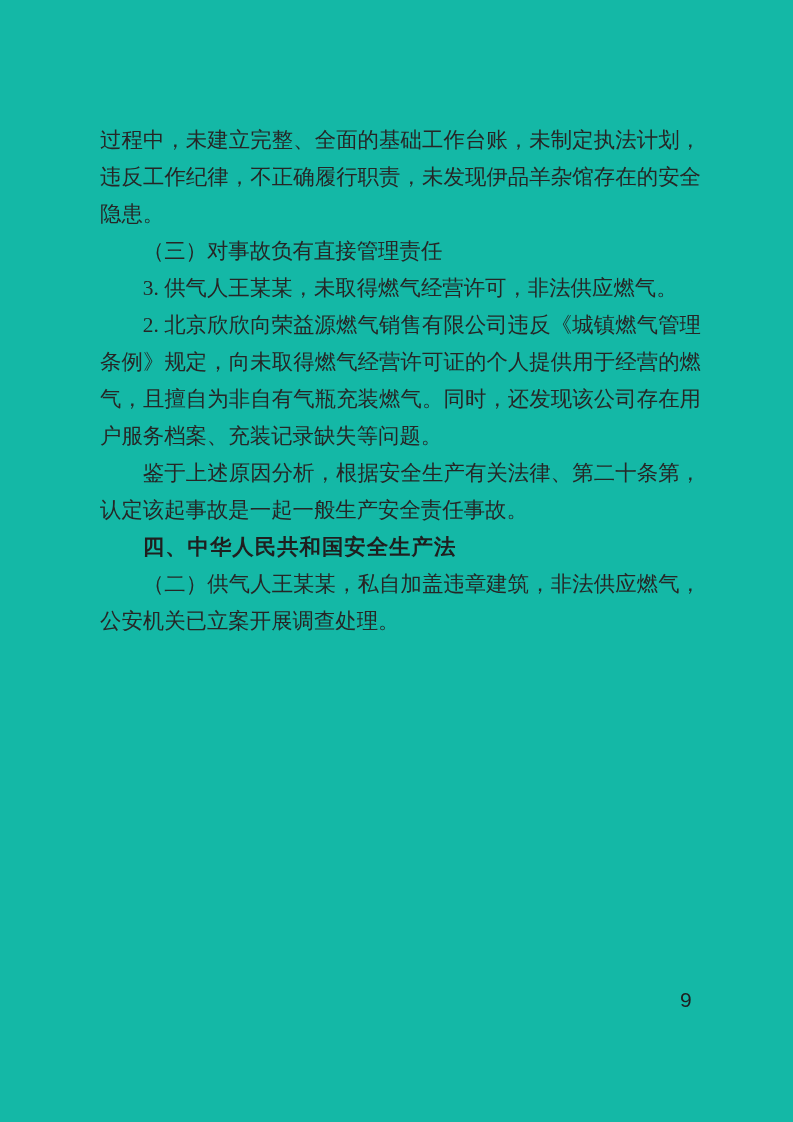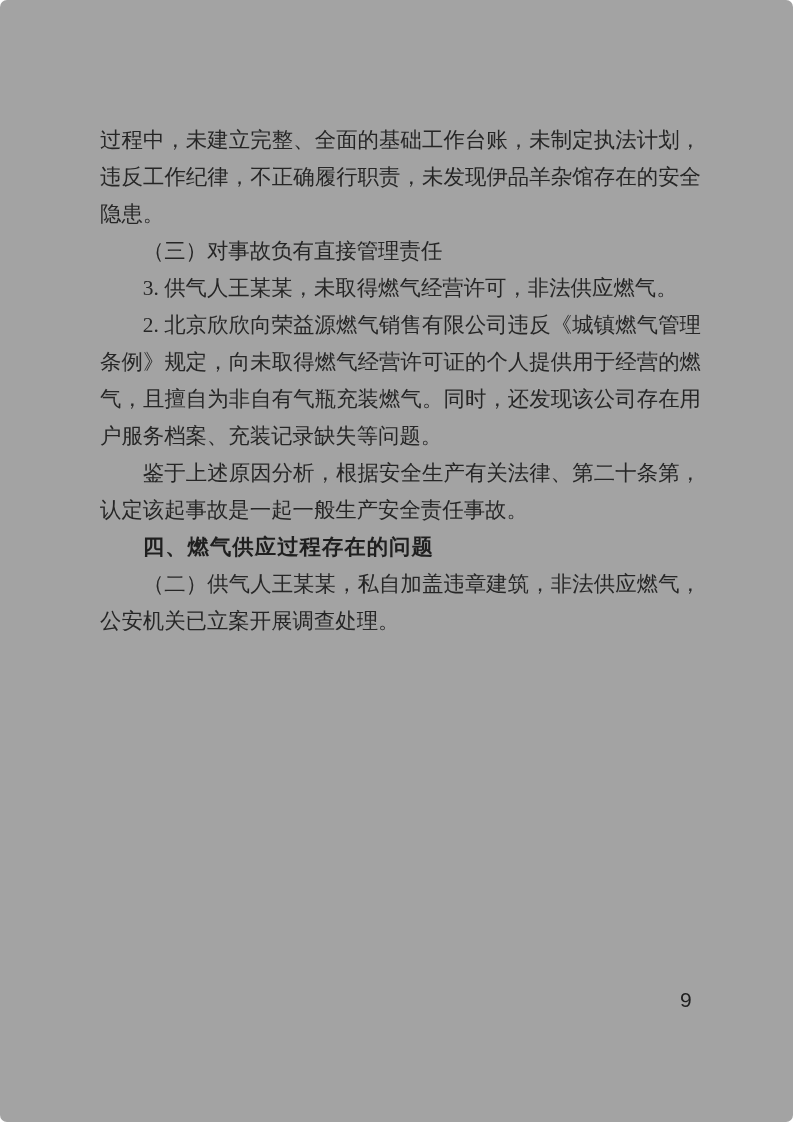--- a/index.html
+++ b/index.html
@@ -4,24 +4,23 @@
 <style>
   html, body {
     margin: 0;
     padding: 0;
     background: #ffffff;
   }
   .page {
     position: relative;
     width: 793px;
     height: 1122px;
-    background: #a3a3a3;
+    background: #14b8a6;
     overflow: hidden;
     font-family: "Liberation Serif", "DejaVu Serif", serif;
-    border-radius: 7px;
   }
   .content {
     position: absolute;
     left: 100px;
     top: 122px;
     width: 601px;
     color: #262626;
     font-size: 21.4px;
     line-height: 37px;
     text-align: justify;
@@ -53,17 +52,17 @@
 </head>
 <body>
 
 <div class="page">
   <main class="content">
     <p class="para">过程中，未建立完整、全面的基础工作台账，未制定执法计划，违反工作纪律，不正确履行职责，未发现伊品羊杂馆存在的安全隐患。</p>
     <p class="para para-indent">（三）对事故负有直接管理责任</p>
     <p class="para para-indent">3. 供气人王某某，未取得燃气经营许可，非法供应燃气。</p>
     <p class="para para-indent">2. 北京欣欣向荣益源燃气销售有限公司违反《城镇燃气管理条例》规定，向未取得燃气经营许可证的个人提供用于经营的燃气，且擅自为非自有气瓶充装燃气。同时，还发现该公司存在用户服务档案、充装记录缺失等问题。</p>
     <p class="para para-indent">鉴于上述原因分析，根据安全生产有关法律、第二十条第，认定该起事故是一起一般生产安全责任事故。</p>
-    <p class="heading-bold">四、燃气供应过程存在的问题</p>
+    <p class="heading-bold">四、中华人民共和国安全生产法</p>
     <p class="para para-indent">（二）供气人王某某，私自加盖违章建筑，非法供应燃气，公安机关已立案开展调查处理。</p>
   </main>
   <div class="page-number">9</div>
 </div>
 
 </body></html>

